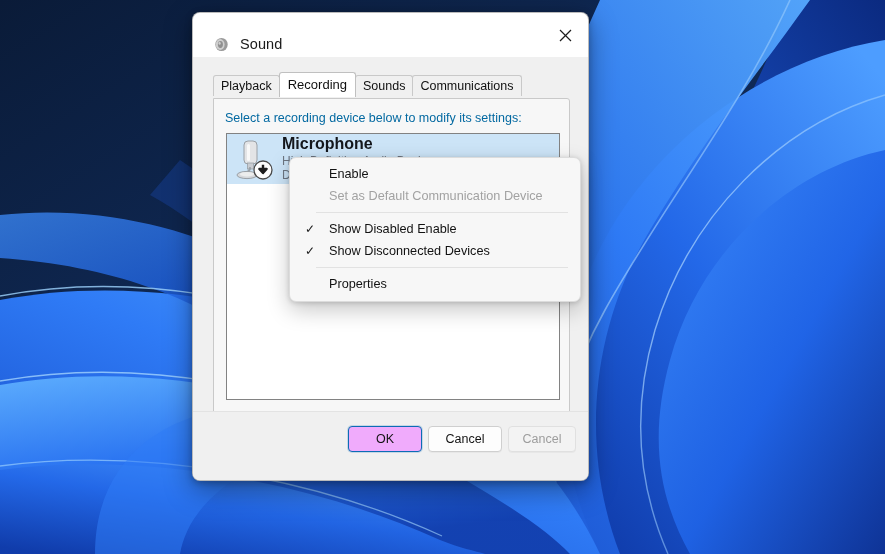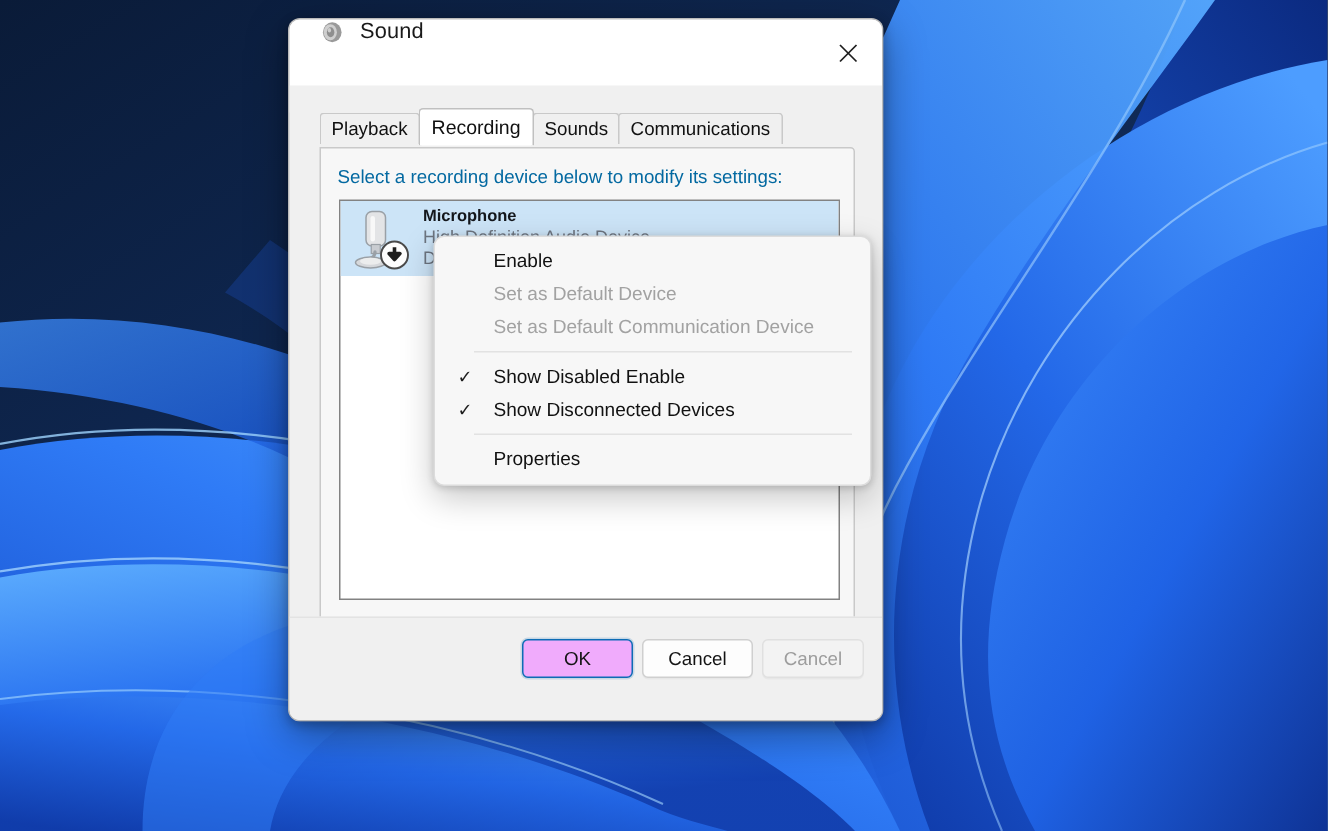--- a/index.html
+++ b/index.html
@@ -28,21 +28,21 @@
     border-radius: 8px;
     box-shadow: 0 9px 28px rgba(0,0,0,.38), 0 2px 7px rgba(0,0,0,.26);
     overflow: hidden;
     border: 1px solid rgba(120,120,120,.45);
     box-sizing: border-box;
   }
   .titlebar {
     position: absolute; left:0; top:0;
     width: 100%; height: 62px;
     background: #ffffff;
-    display: flex; 
+    display: flex; align-items: center;
   }
   .title-icon {
     margin-left: 20px; width: 17px; height: 17px;
     display: flex; align-items: center; justify-content: center;
   }
   .title-text {
     margin-left: 10px;
     font-size: 14.5px; color: #1a1a1a;
     letter-spacing: .1px;
   }
@@ -127,21 +127,21 @@
     margin-left: 3px;
     position: relative;
     flex: none;
   }
   .device-text {
     margin-left: 6px;
     display: flex; flex-direction: column;
     justify-content: center;
     line-height: 1.18;
   }
-  .device-name { font-size: 11px; font-weight: bold; color: #14171c; }
+  .device-name { font-size: 16px; font-weight: bold; color: #14171c; }
   .device-sub  { font-size: 12px; color: #6d7580; }
   .device-state{ font-size: 12px; color: #6d7580; }
 
   
   .btnrow {
     position: absolute;
     left: 20px; top: 408px;
     width: 357px;
     height: 26px;
   }
@@ -373,23 +373,20 @@
     <div class="btn" id="btn-cancel">Cancel</div>
     <div class="btn disabled" id="btn-apply">Cancel</div>
   </div>
 </div>
 
 <div id="ctxmenu">
   <div class="mi">
     <span>Enable</span>
   </div>
   <div class="mi disabled">
-    <span>Set as Default Device</span>
-  </div>
-  <div class="mi disabled">
     <span>Set as Default Communication Device</span>
   </div>
 
   <div class="msep"></div>
 
   <div class="mi">
     <span class="check">✓</span>
     <span>Show Disabled Enable</span>
   </div>
   <div class="mi">

